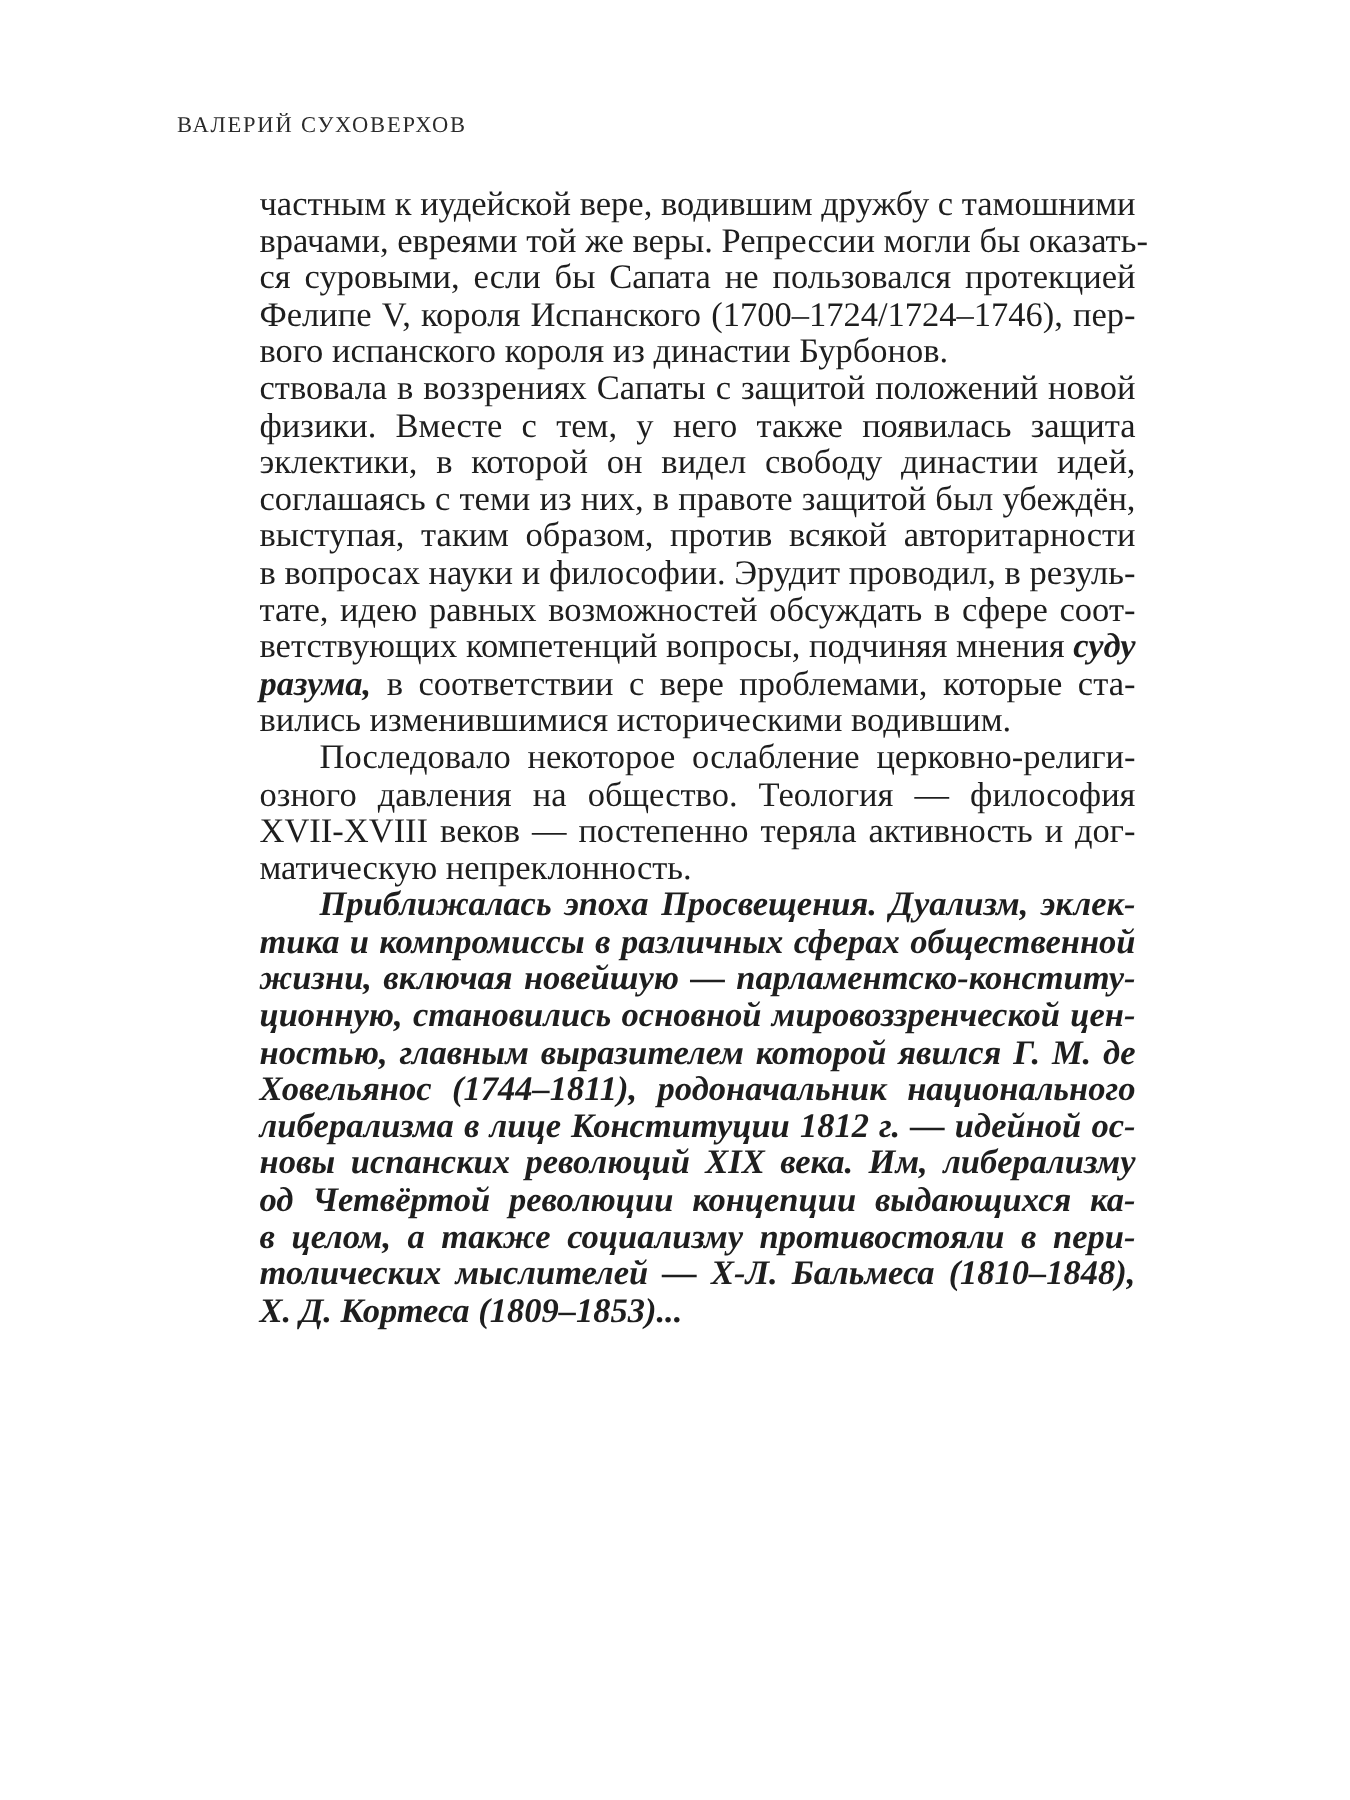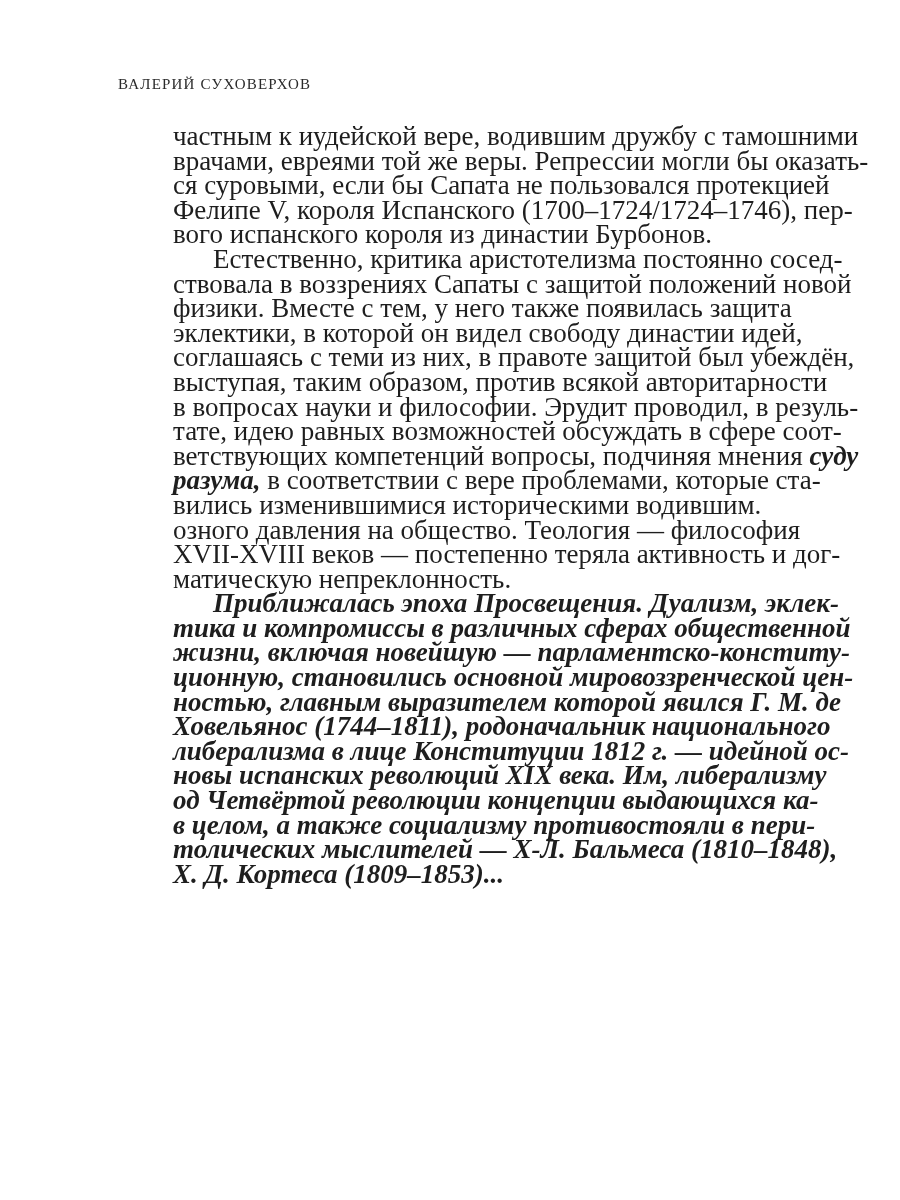--- a/index.html
+++ b/index.html
@@ -5,21 +5,21 @@
   html, body { margin: 0; padding: 0; background: #ffffff; }
   body { width: 900px; height: 1200px; position: relative; overflow: hidden; }
   .page { position: absolute; left: 0; top: 0; width: 900px; height: 1200px; background: #fff; }
   .running-head {
     position: absolute; left: 118px; top: 76px;
     font-family: "Liberation Serif", serif; font-size: 15px; letter-spacing: 1.2px;
     color: #2a2a2a;
   }
   .body-text {
     position: absolute; left: 173px; top: 124px; width: 584px;
-    font-family: "Liberation Serif", serif; font-size: 27px; line-height: 24.6px;
+    font-family: "Liberation Serif", serif; font-size: 23px; line-height: 24.6px;
     color: #1e1e1e;
   }
   .line { display: block; white-space: nowrap; text-align: justify; text-align-last: justify; height: 24.6px; }
   .line.last { text-align-last: left; }
   .indent { padding-left: 40px; }
   .bi { font-weight: bold; font-style: italic; }
 </style>
 </head>
 <body>
 
@@ -30,34 +30,34 @@
 
     <div>
       <span class="line">частным к иудейской вере, водившим дружбу с тамошними</span>
       <span class="line">врачами, евреями той же веры. Репрессии могли бы оказать-</span>
       <span class="line">ся суровыми, если бы Сапата не пользовался протекцией</span>
       <span class="line">Фелипе V, короля Испанского (1700–1724/1724–1746), пер-</span>
       <span class="line last">вого испанского короля из династии Бурбонов.</span>
     </div>
 
     <div>
-      <span class="line indent">Естественно, критика аристотелизма постоянно сосед-</span>
       <span class="line">ствовала в воззрениях Сапаты с защитой положений новой</span>
       <span class="line">физики. Вместе с тем, у него также появилась защита</span>
       <span class="line">эклектики, в которой он видел свободу династии идей,</span>
       <span class="line">соглашаясь с теми из них, в правоте защитой был убеждён,</span>
       <span class="line">выступая, таким образом, против всякой авторитарности</span>
       <span class="line">в вопросах науки и философии. Эрудит проводил, в резуль-</span>
       <span class="line">тате, идею равных возможностей обсуждать в сфере соот-</span>
       <span class="line"><span>ветствующих компетенций вопросы, подчиняя мнения </span><span class="bi">суду</span></span>
       <span class="line"><span class="bi">разума,</span><span> в соответствии с вере проблемами, которые ста-</span></span>
       <span class="line last">вились изменившимися историческими водившим.</span>
     </div>
 
     <div>
+      <span class="line indent">Последовало некоторое ослабление церковно-религи-</span>
       <span class="line">озного давления на общество. Теология — философия</span>
       <span class="line">XVII-XVIII веков — постепенно теряла активность и дог-</span>
       <span class="line last">матическую непреклонность.</span>
     </div>
 
     <div class="bi">
       <span class="line indent">Приближалась эпоха Просвещения. Дуализм, эклек-</span>
       <span class="line">тика и компромиссы в различных сферах общественной</span>
       <span class="line">жизни, включая новейшую — парламентско-конститу-</span>
       <span class="line">ционную, становились основной мировоззренческой цен-</span>

